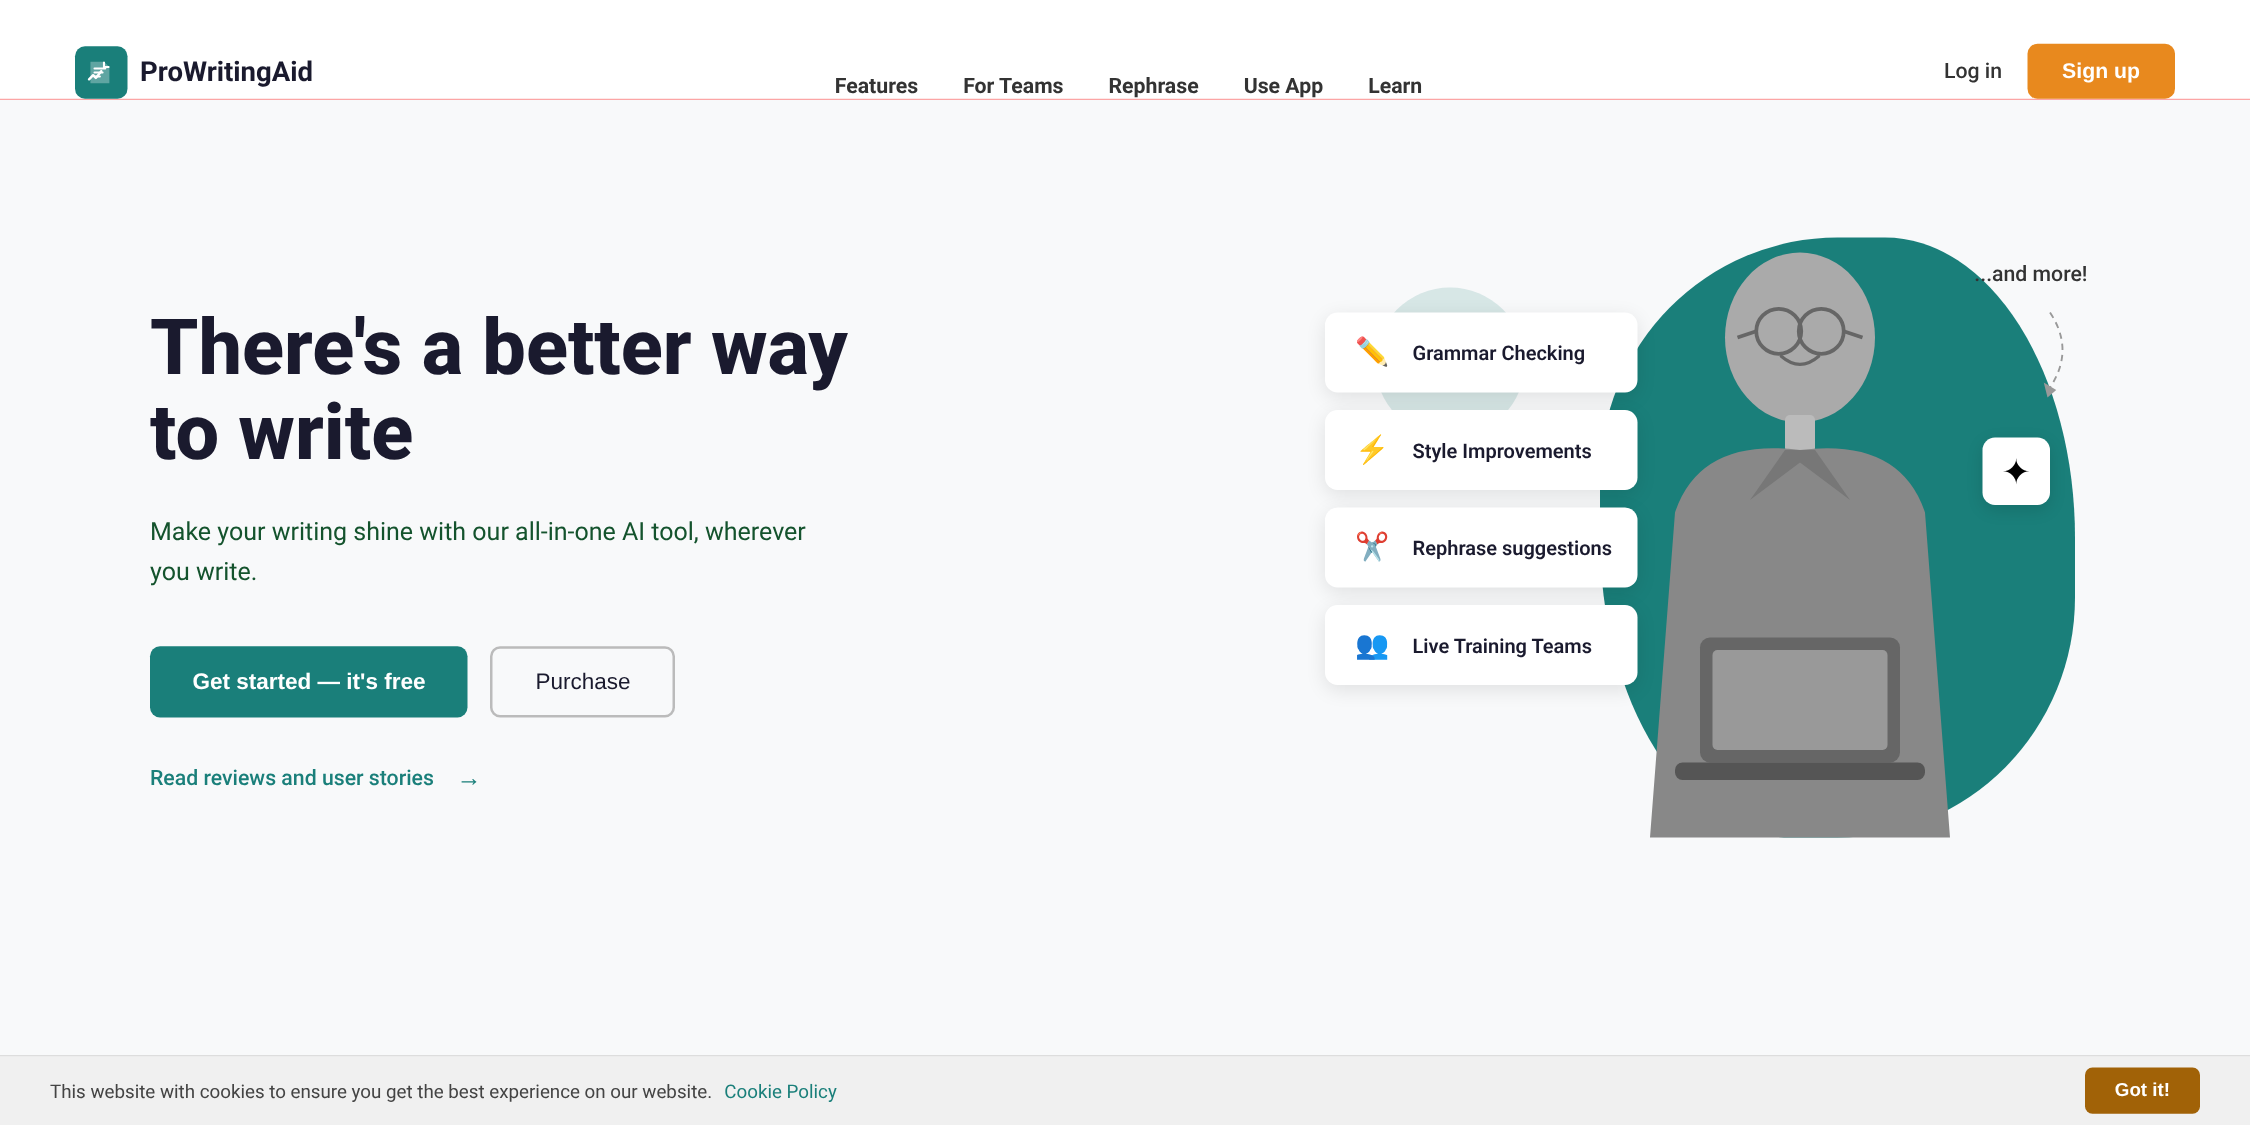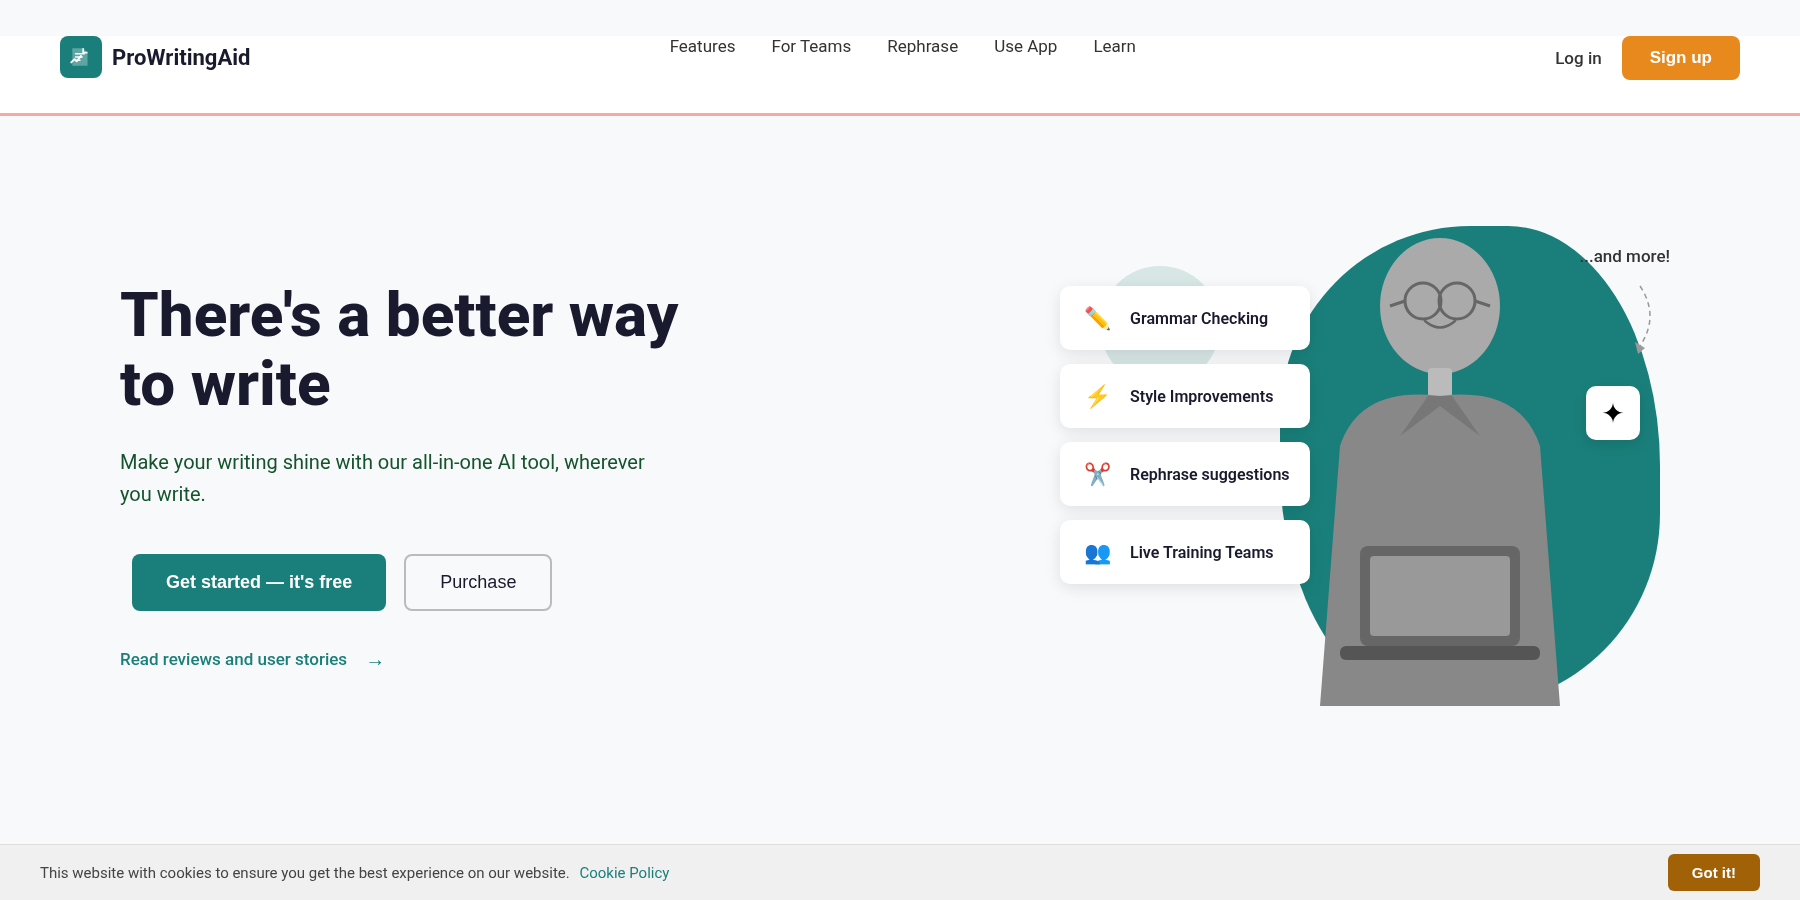--- a/index.html
+++ b/index.html
@@ -6,27 +6,26 @@
     body {
       font-family: -apple-system, BlinkMacSystemFont, 'Segoe UI', Roboto, sans-serif;
       background: #f8f9fa;
       min-height: 900px;
       overflow: hidden;
     }
 
     
     .navbar {
       display: flex;
-      align-items: flex-start;
+      align-items: flex-end;
       justify-content: space-between;
       padding: 0 60px;
       height: 80px;
       background: #fff;
-      border-bottom: 3px solid #fca5a5;
-      margin-top: 36px;
+      border-bottom: 1px solid #fca5a5;
     }
     .logo-area {
       display: flex;
       align-items: center;
       gap: 10px;
     }
     .logo-icon {
       width: 42px;
       height: 42px;
       background: #1a7f7a;
@@ -48,21 +47,21 @@
     .nav-links {
       display: flex;
       align-items: center;
       gap: 36px;
       list-style: none;
     }
     .nav-links a {
       text-decoration: none;
       color: #333;
       font-size: 17px;
-      font-weight: 400;
+      font-weight: 700;
     }
     .nav-right {
       display: flex;
       align-items: center;
       gap: 20px;
     }
     .login-link {
       text-decoration: none;
       color: #333;
       font-size: 17px;
@@ -113,21 +112,20 @@
     .btn-primary {
       background: #1a7f7a;
       color: white;
       border: none;
       padding: 18px 34px;
       border-radius: 8px;
       font-size: 18px;
       font-weight: 600;
       cursor: pointer;
       white-space: nowrap;
-      margin-left: 12px;
     }
     .btn-secondary {
       background: transparent;
       color: #1a1a2e;
       border: 2px solid #bbb;
       padding: 16px 34px;
       border-radius: 8px;
       font-size: 18px;
       font-weight: 500;
       cursor: pointer;

